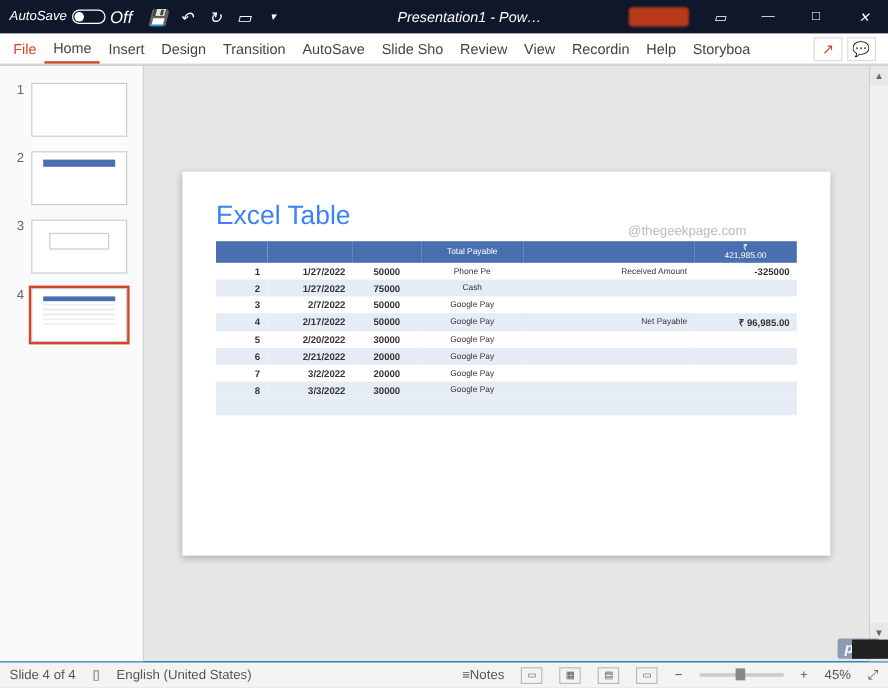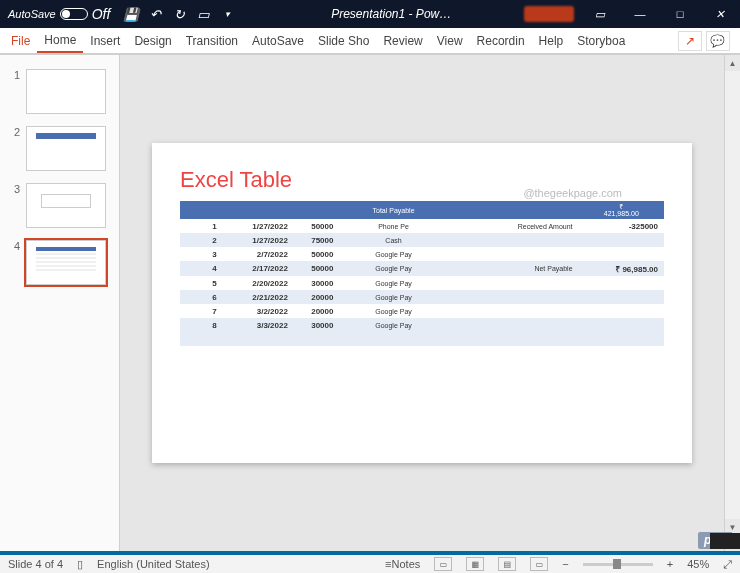--- a/index.html
+++ b/index.html
@@ -23,38 +23,38 @@
   .workspace { display: flex; height: calc(573px - 28px - 26px - 22px); background: #e6e6e6; border-top: 1px solid #cfcfcf; }
   .thumbs { width: 120px; background: #fafafa; border-right: 1px solid #d0d0d0; padding-top: 8px; overflow: hidden; }
   .thumb-row { display: flex; align-items: flex-start; gap: 6px; padding: 6px 6px 6px 10px; }
   .thumb-num { font-size: 11px; color: #666; width: 10px; text-align: right; }
   .thumb { width: 80px; height: 45px; background: #fff; border: 1px solid #ccc; position: relative; font-size: 3px; color: #888; padding: 2px; }
   .thumb.selected { outline: 2px solid #d04626; }
   .thumb-bar { width: 60px; height: 6px; background: #4a6fb0; margin: 4px auto 2px; }
   .thumb-lines { width: 60px; height: 20px; margin: 0 auto; background: repeating-linear-gradient(#f0f0f0, #f0f0f0 2px, #fff 2px, #fff 4px); }
   .editor { flex: 1; position: relative; display: flex; align-items: center; justify-content: center; }
   .slide { width: 540px; height: 320px; background: #fff; box-shadow: 0 2px 6px rgba(0,0,0,0.25); padding: 24px 28px; position: relative; }
-  .slide-title { font-size: 22px; color: #ef4444; font-weight: 400; margin-bottom: 8px; }
+  .slide-title { font-size: 22px; color: #3b82f6; font-weight: 400; margin-bottom: 8px; }
   .watermark { position: absolute; top: 44px; right: 70px; color: #bbb; font-size: 11px; }
   .etable { width: 100%; border-collapse: collapse; font-size: 8px; color: #333; }
   .etable td { padding: 2px 6px; height: 14px; }
   .etable .hrow td { background: #4a6fb0; color: #fff; font-size: 7px; }
   .etable .alt td { background: #e6ecf5; }
   .etable .idx { text-align: right; font-weight: bold; width: 30px; }
   .etable .date { text-align: right; width: 50px; font-weight: bold; }
   .etable .amt { text-align: center; width: 40px; font-weight: bold; }
   .etable .pm { text-align: center; width: 60px; font-size: 7px; }
   .etable .rlabel { text-align: right; font-size: 7px; width: 100px; }
   .etable .rval { text-align: right; font-weight: bold; width: 60px; }
   .vscroll { width: 16px; background: #f0f0f0; border-left: 1px solid #d0d0d0; position: relative; }
   .vscroll-btn { width: 100%; height: 16px; background: #e8e8e8; display: flex; align-items: center; justify-content: center; font-size: 8px; color: #666; position: absolute; }
   .vscroll-btn.up { top: 0; }
   .vscroll-btn.dn { bottom: 16px; }
   .vscroll-btn.dn2 { bottom: 0; }
-  .statusbar { height: 22px; background: #f3f3f3; border-top: 4px solid #0369a1; display: flex; align-items: center; font-size: 11px; color: #555; padding: 0 8px; gap: 14px; }
+  .statusbar { height: 22px; background: #f3f3f3; border-top: 1px solid #0369a1; display: flex; align-items: center; font-size: 11px; color: #555; padding: 0 8px; gap: 14px; }
   .status-spacer { flex: 1; }
   .viewbtn { width: 18px; height: 14px; border: 1px solid #bbb; display: flex; align-items: center; justify-content: center; font-size: 8px; }
   .zoom-slider { width: 70px; height: 3px; background: #ccc; position: relative; }
   .zoom-handle { width: 8px; height: 10px; background: #888; position: absolute; top: -4px; left: 30px; }
   .php-badge { position: absolute; bottom: 24px; right: 8px; background: #8d9bb2; color: #fff; font-size: 12px; font-style: italic; font-weight: bold; padding: 1px 6px 2px 6px; border-radius: 2px 0 0 2px;}
   .php-blob { position: absolute; bottom: 24px; right: -30px; width: 60px; height: 16px; background: #222; }
 </style>
 </head>
 <body>
 

